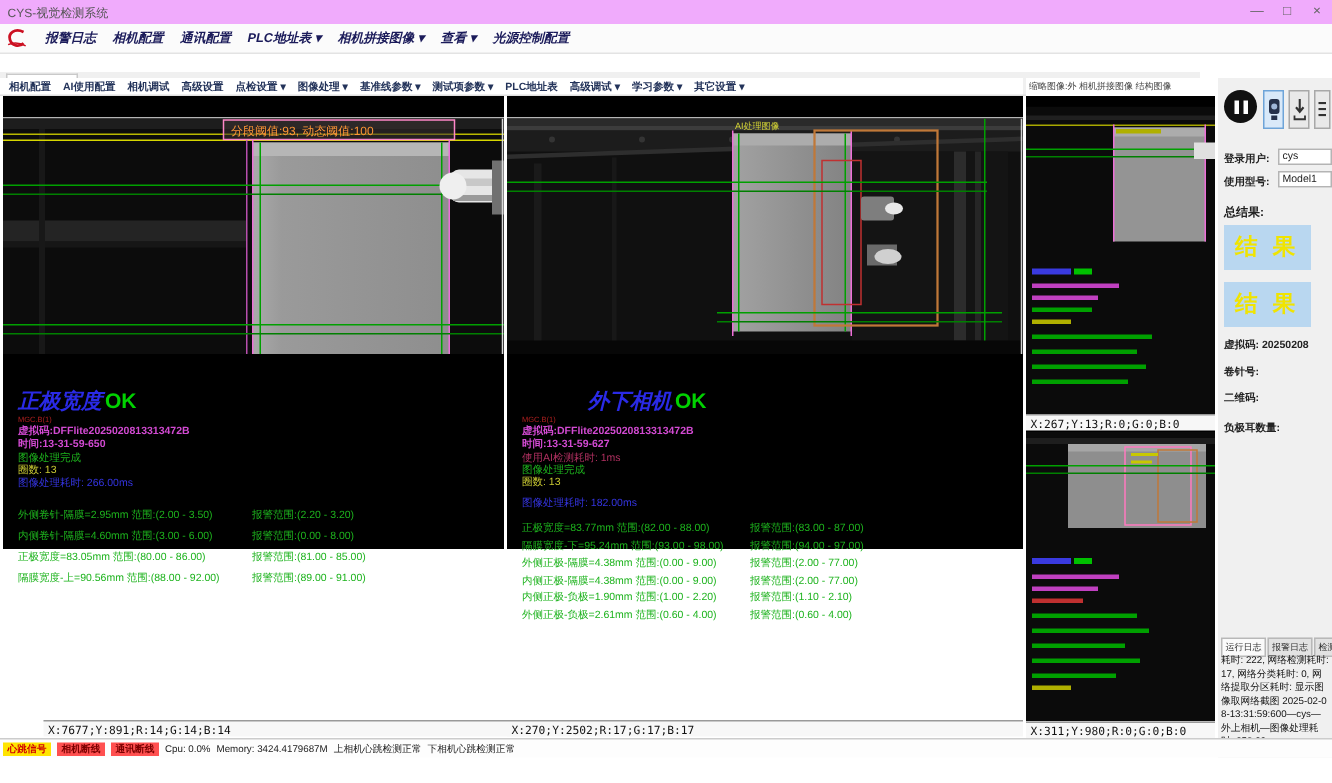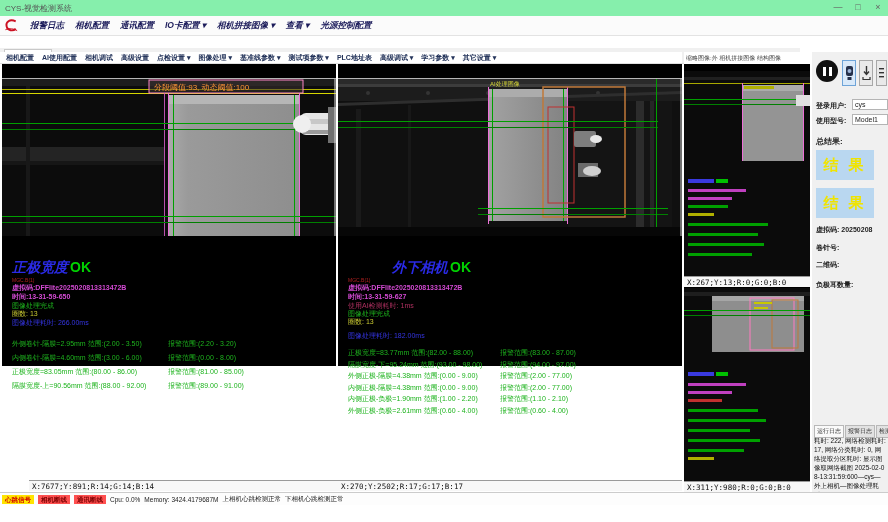--- a/index.html
+++ b/index.html
@@ -1,19 +1,19 @@
 <!DOCTYPE html>
 <html><head>
 <meta charset="utf-8">
 <style>
   html,body{margin:0;padding:0;background:#888;}
   .app{position:relative;width:888px;height:522px;background:#ffffff;overflow:hidden;
        font-family:"Liberation Sans",sans-serif;-webkit-font-smoothing:antialiased;}
   
-  .titlebar{position:absolute;left:0;top:0;width:888px;height:16px;background:#86efac;}
+  .titlebar{position:absolute;left:0;top:0;width:888px;height:16px;background:#f0abfc;}
   .apptitle{position:absolute;left:5px;top:3px;font-size:8px;color:#555;}
   .winbtns{position:absolute;right:4px;top:2px;display:flex;gap:8px;}
   .winbtn{font-size:9px;color:#666;width:12px;text-align:center;cursor:default;}
   
   .menubar{position:absolute;left:0;top:16px;width:888px;height:20px;background:#fbfbfb;
            border-bottom:1px solid #e3e3e3;display:flex;align-items:center;gap:11px;padding-left:4px;box-sizing:border-box;}
   .logo{width:15px;height:15px;display:inline-block;}
   .mitem{font-size:8.5px;font-weight:bold;font-style:italic;color:#1b1b5a;white-space:nowrap;}
   
   .tabstrip{position:absolute;left:0;top:48px;width:800px;height:16px;background:#f0f0f0;border-bottom:1px solid #dcdcdc;box-sizing:border-box;}
@@ -80,21 +80,21 @@
   <div class="menubar">
     <span class="logo">
       <svg viewBox="0 0 16 16" width="15" height="15">
         <path d="M12.5 3.5 C6 0.5 1.5 4.5 2.8 9 C4 13.5 9.5 14.5 12.5 11.5" stroke="#cc1122" stroke-width="2" fill="none"></path>
         <path d="M1.5 12.5 C6 10.5 10.5 11.5 14 13.5" stroke="#cc1122" stroke-width="1" fill="none"></path>
       </svg>
     </span>
     <span class="mitem">报警日志</span>
     <span class="mitem">相机配置</span>
     <span class="mitem">通讯配置</span>
-    <span class="mitem">IO卡配置 ▾</span>
+    <span class="mitem">PLC地址表 ▾</span>
     <span class="mitem">相机拼接图像 ▾</span>
     <span class="mitem">查看 ▾</span>
     <span class="mitem">光源控制配置</span>
   </div>
 
   <div class="tabstrip">
     <span class="tab">运行图像</span>
   </div>
 
   <div class="toolbar">

